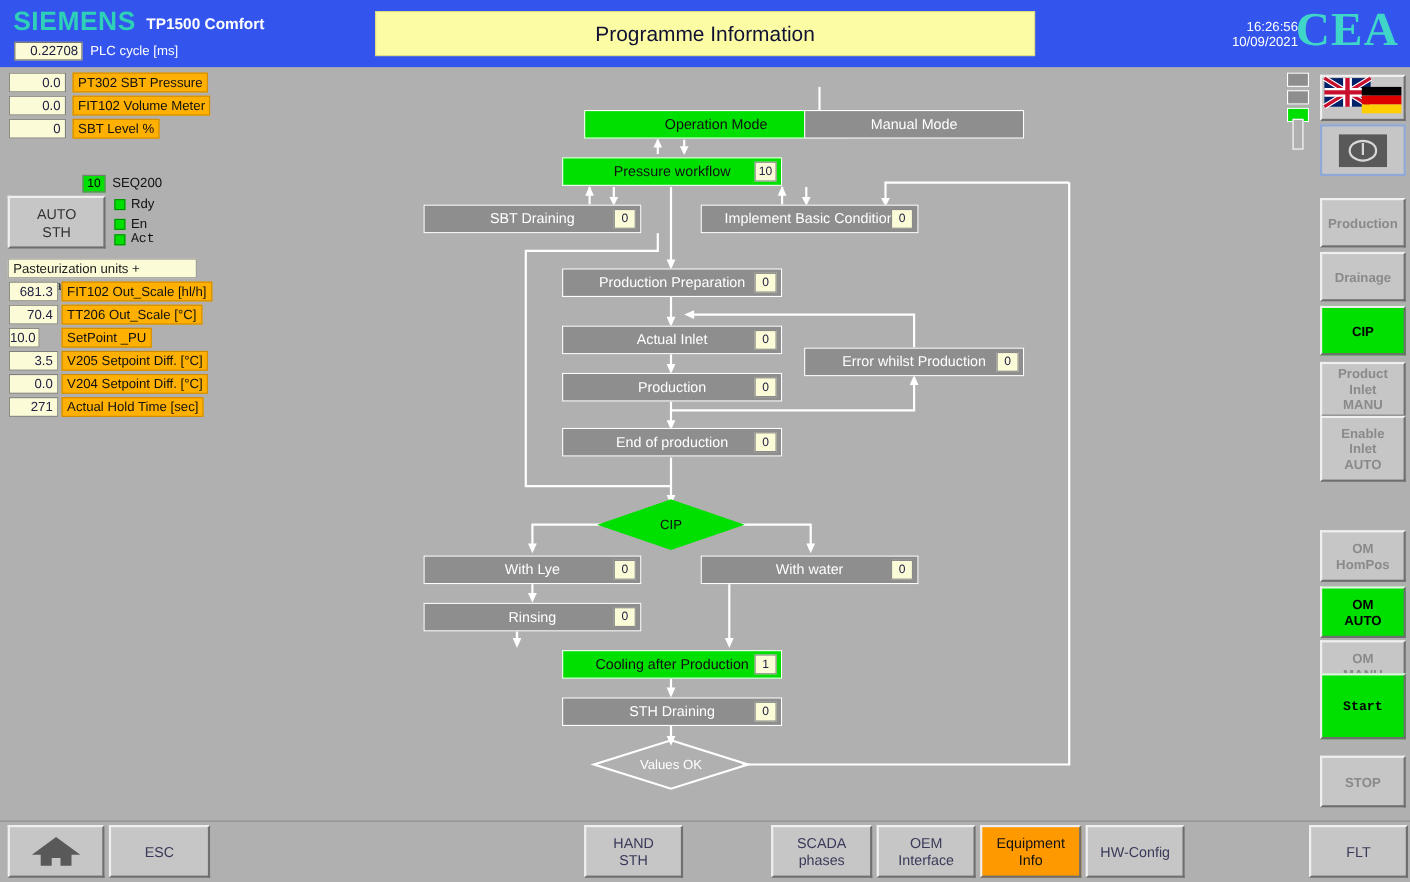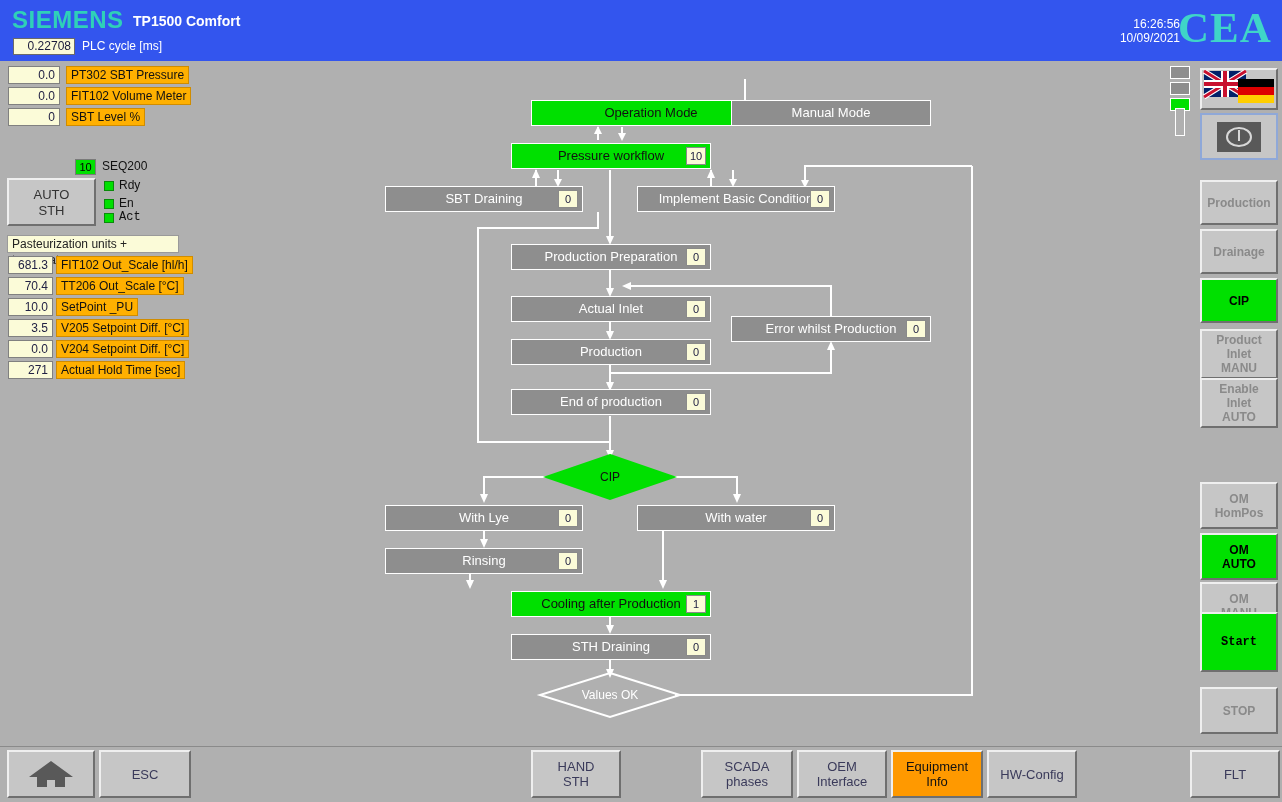--- a/index.html
+++ b/index.html
@@ -164,20 +164,21 @@
   .bbtn.accent { background:#ff9900; color:#111; }
 </style>
 </head>
 <body>
 
 <div id="header">
   <div class="siemens-logo">SIEMENS</div>
   <div class="siemens-sub">TP1500 Comfort</div>
   <div class="plc-val">0.22708</div>
   <div class="plc-label">PLC cycle [ms]</div>
+  <div id="title-box">Programme Information</div>
   <div class="clock-time">16:26:56</div>
   <div class="clock-date">10/09/2021</div>
   <div class="cea-logo">CEA</div>
 </div>
 
 <div id="left-tags">
     <div class="tagrow" style="left: 8px; top: 66px;">
       <div class="tagval" style="width:52px">0.0</div>
       <div class="tagname" style="left:58px">PT302 SBT Pressure</div>
     </div>
@@ -210,21 +211,21 @@
 <div id="pu-rows">
     <div class="tagrow" style="left: 8px; top: 256px;">
       <div class="tagval" style="width:45px">681.3</div>
       <div class="tagname" style="left:48px">FIT102 Out_Scale [hl/h]</div>
     </div>
     <div class="tagrow" style="left: 8px; top: 277px;">
       <div class="tagval" style="width:45px">70.4</div>
       <div class="tagname" style="left:48px">TT206 Out_Scale [°C]</div>
     </div>
     <div class="tagrow" style="left: 8px; top: 298px;">
-      <div class="tagval" style="width:45px">10.0</div>
+      <div class="tagval" style="width:28px">10.0</div>
       <div class="tagname" style="left:48px">SetPoint _PU</div>
     </div>
     <div class="tagrow" style="left: 8px; top: 319px;">
       <div class="tagval" style="width:45px">3.5</div>
       <div class="tagname" style="left:48px">V205 Setpoint Diff. [°C]</div>
     </div>
     <div class="tagrow" style="left: 8px; top: 340px;">
       <div class="tagval" style="width:45px">0.0</div>
       <div class="tagname" style="left:48px">V204 Setpoint Diff. [°C]</div>
     </div>
@@ -381,21 +382,21 @@
         <div>CIP</div>
       </div>
     </div>
     <div class="rbtn" style="top: 329px; height: 50px;">
       <div>
         <div>Product</div>
         <div>Inlet</div>
         <div>MANU</div>
       </div>
     </div>
-    <div class="rbtn" style="top: 378px; height: 50px;">
+    <div class="rbtn" style="top: 378px; height: 60px;">
       <div>
         <div>Enable</div>
         <div>Inlet</div>
         <div>AUTO</div>
       </div>
     </div>
     <div class="rbtn" style="top: 482px; height: 47px;">
       <div>
         <div>OM</div>
         <div>HomPos</div>

